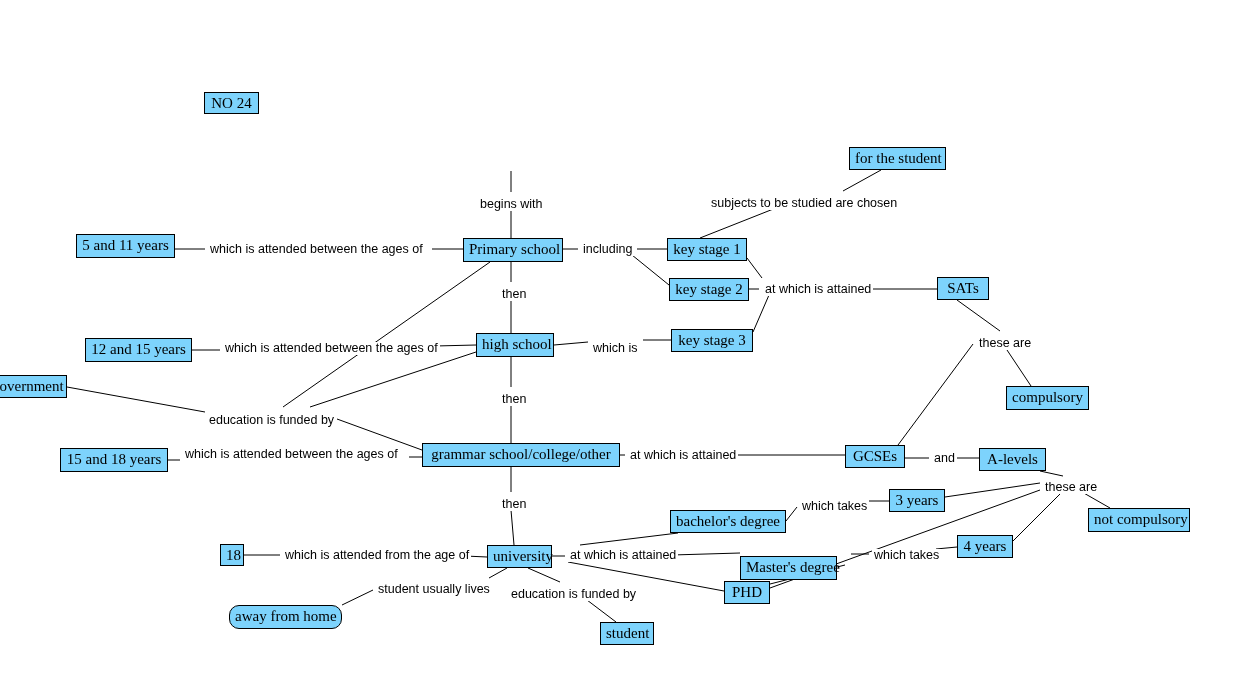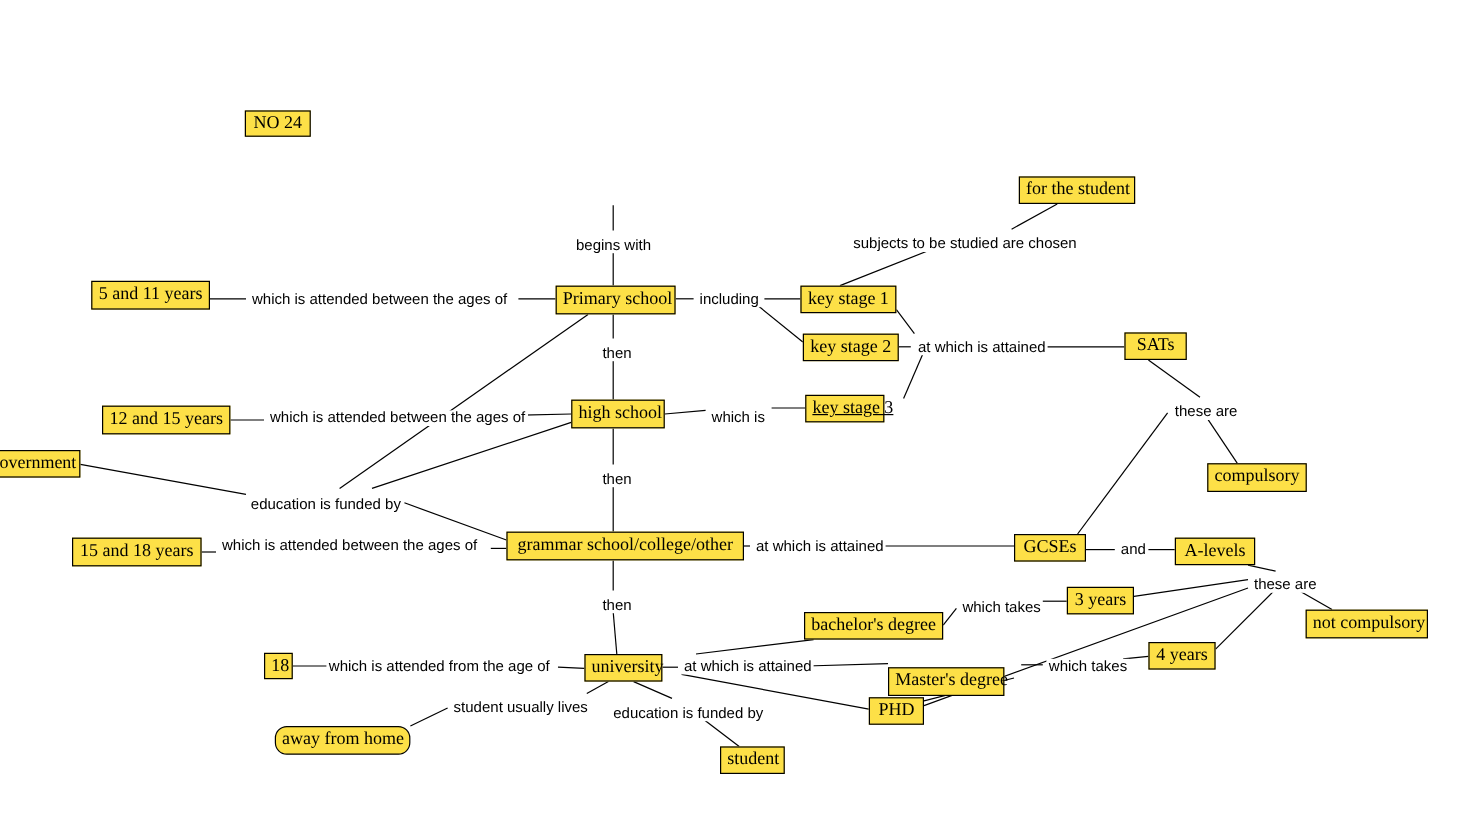--- a/index.html
+++ b/index.html
@@ -20,21 +20,21 @@
     left: 0;
     top: 0;
     width: 1233px;
     height: 684px;
     pointer-events: none;
   }
   .node {
     position: absolute;
     box-sizing: border-box;
     border: 1px solid #000000;
-    background: #fde047;
+    background: #7dd3fc;
     font-family: "Liberation Serif", serif;
     font-size: 15px;
     line-height: 1;
     color: #000000;
     white-space: nowrap;
     padding: 3px 5px 4px 5px;
     text-align: center;
   }
   .elabel {
     position: absolute;
@@ -119,35 +119,35 @@
     <div class="elabel" style="left: 591px; top: 342px;">which is</div>
     <div class="elabel" style="left: 977px; top: 337px;">these are</div>
     <div class="elabel" style="left: 500px; top: 393px;">then</div>
     <div class="elabel" style="left: 207px; top: 414px;">education is funded by</div>
     <div class="elabel" style="left: 183px; top: 448px;">which is attended between the ages of</div>
     <div class="elabel" style="left: 628px; top: 449px;">at which is attained</div>
     <div class="elabel" style="left: 932px; top: 452px;">and</div>
     <div class="elabel" style="left: 1043px; top: 481px;">these are</div>
     <div class="elabel" style="left: 500px; top: 498px;">then</div>
     <div class="elabel" style="left: 800px; top: 500px;">which takes</div>
-    <div class="elabel" style="left: 272px; top: 549px;">which is attended from the age of</div>
+    <div class="elabel" style="left: 283px; top: 549px;">which is attended from the age of</div>
     <div class="elabel" style="left: 568px; top: 549px;">at which is attained</div>
     <div class="elabel" style="left: 872px; top: 549px;">which takes</div>
     <div class="elabel" style="left: 376px; top: 583px;">student usually lives</div>
     <div class="elabel" style="left: 509px; top: 588px;">education is funded by</div>
     <div class="node" style="left: 204px; top: 92px; width: 55px; height: 22px;">NO 24</div>
     <div class="node" style="left: 849px; top: 147px; width: 97px; height: 23px;">for the student</div>
     <div class="node" style="left: 76px; top: 234px; width: 99px; height: 24px;">5 and 11 years</div>
     <div class="node" style="left: 463px; top: 238px; width: 100px; height: 24px;">Primary school</div>
     <div class="node" style="left: 667px; top: 238px; width: 80px; height: 23px;">key stage 1</div>
     <div class="node" style="left: 669px; top: 278px; width: 80px; height: 23px;">key stage 2</div>
     <div class="node" style="left: 937px; top: 277px; width: 52px; height: 23px;">SATs</div>
     <div class="node" style="left: 85px; top: 338px; width: 107px; height: 24px;">12 and 15 years</div>
     <div class="node" style="left: 476px; top: 333px; width: 78px; height: 24px;">high school</div>
-    <div class="node" style="left: 671px; top: 329px; width: 66px; height: 23px; text-decoration: underline;">key stage 3</div>
+    <div class="node" style="left: 671px; top: 329px; width: 82px; height: 23px;">key stage 3</div>
     <div class="node" style="left: -14px; top: 375px; width: 81px; height: 23px;">government</div>
     <div class="node" style="left: 1006px; top: 386px; width: 83px; height: 24px;">compulsory</div>
     <div class="node" style="left: 60px; top: 448px; width: 108px; height: 24px;">15 and 18 years</div>
     <div class="node" style="left: 422px; top: 443px; width: 198px; height: 24px;">grammar school/college/other</div>
     <div class="node" style="left: 845px; top: 445px; width: 60px; height: 23px;">GCSEs</div>
     <div class="node" style="left: 979px; top: 448px; width: 67px; height: 23px;">A-levels</div>
     <div class="node" style="left: 889px; top: 489px; width: 56px; height: 23px;">3 years</div>
     <div class="node" style="left: 1088px; top: 508px; width: 102px; height: 24px;">not compulsory</div>
     <div class="node" style="left: 670px; top: 510px; width: 116px; height: 23px;">bachelor's degree</div>
     <div class="node" style="left: 957px; top: 535px; width: 56px; height: 23px;">4 years</div>

